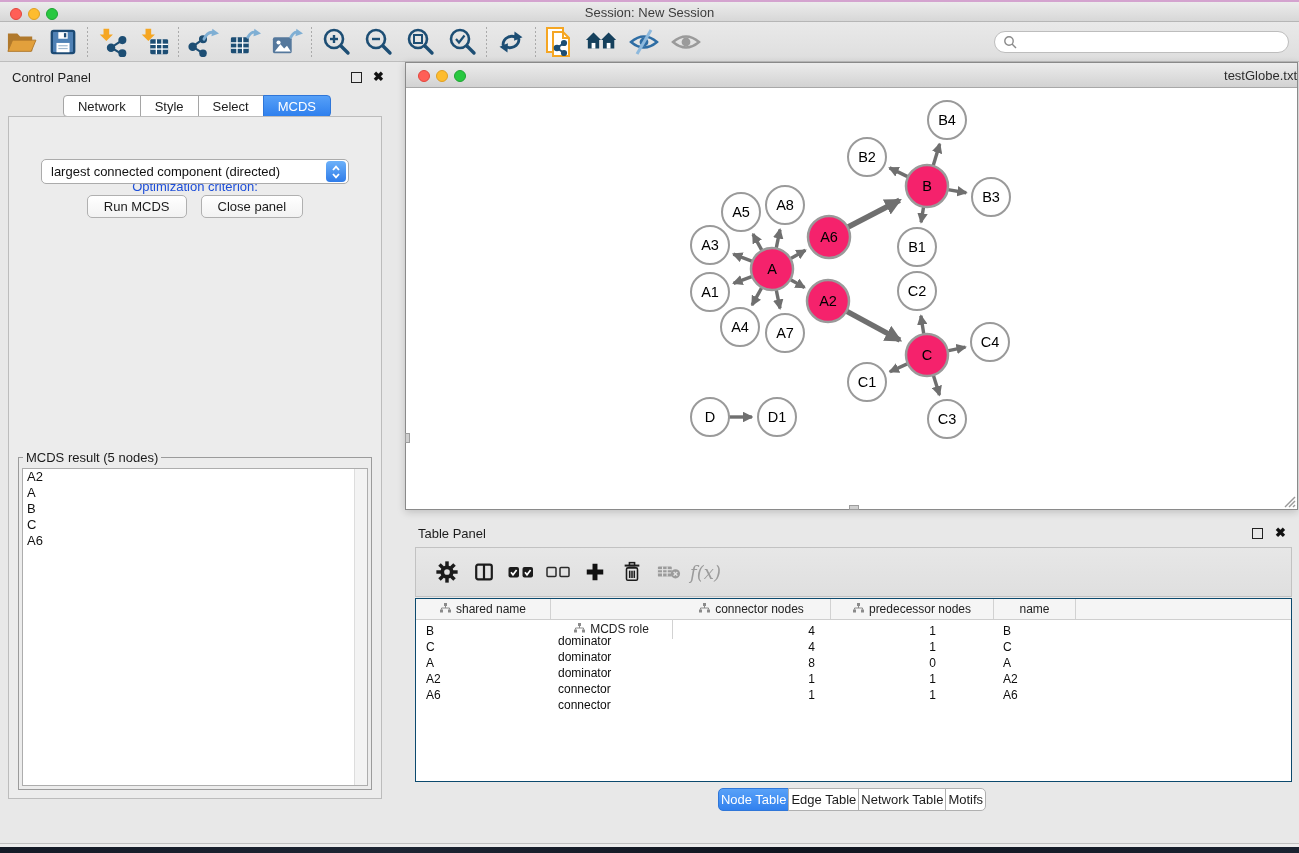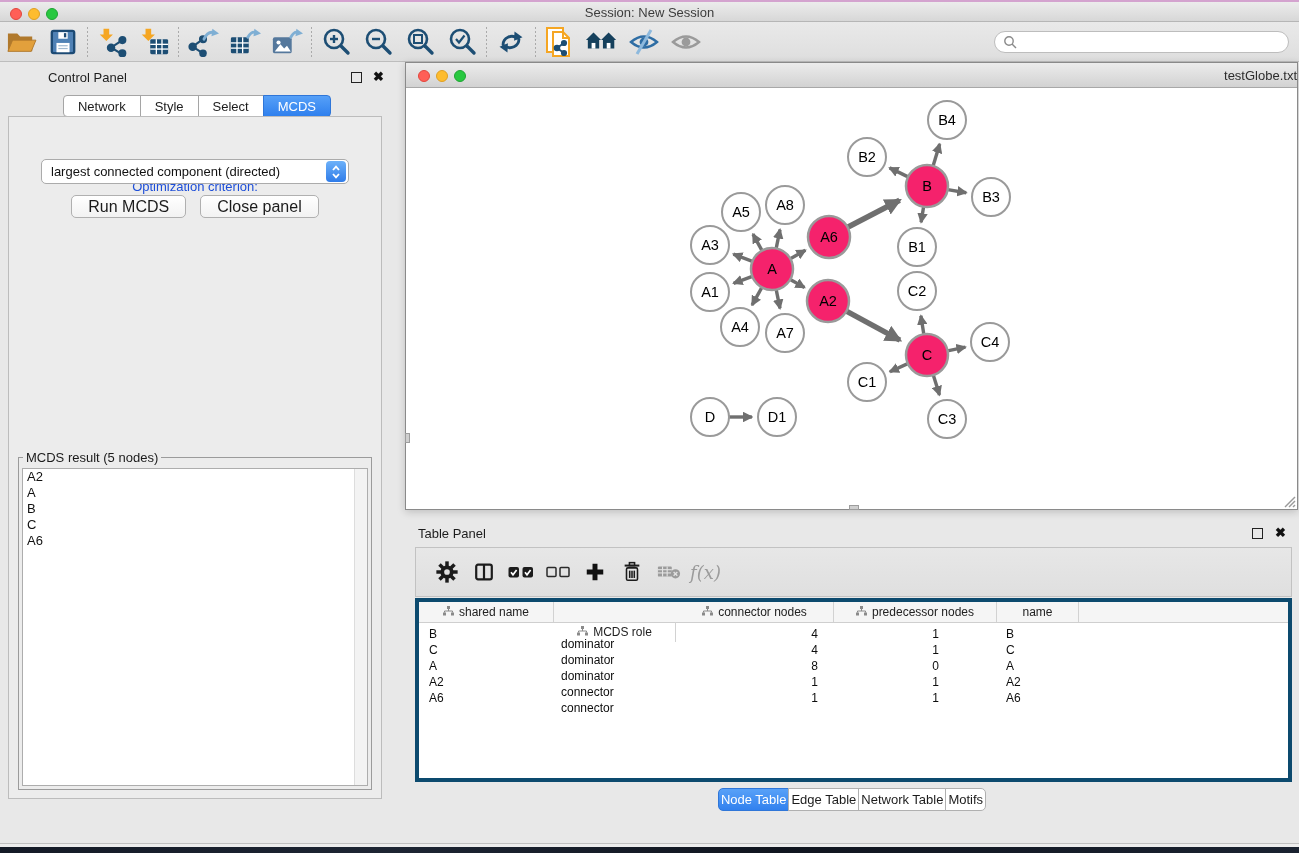--- a/index.html
+++ b/index.html
@@ -27,21 +27,21 @@
   .tsep { width:1px; height:30px; margin:0 3px;
     background-image:repeating-linear-gradient(#aaa 0 2px, transparent 2px 4px); }
   .searchbox { position:absolute; right:10px; top:9px; width:295px; height:22px;
     background:#fff; border:1px solid #bdbdbd; border-radius:12px;
     display:flex; align-items:center; padding-left:8px; }
   .searchbox input { border:none; outline:none; flex:1; font-size:12px; background:transparent;
     font-family:"Liberation Sans", sans-serif; }
 
   
   .control-panel { position:absolute; left:4px; top:62px; width:386px; height:753px; }
-  .cp-title-row { position:absolute; left:8px; top:8px; right:6px; height:18px; font-size:13px; color:#1d1d1d;margin-left:36px; }
+  .cp-title-row { position:absolute; left:8px; top:8px; right:6px; height:18px; font-size:13px; color:#1d1d1d; }
   .panel-float { position:absolute; right:22px; top:2px; width:11px; height:11px;
     border:1.5px solid #222; background:transparent; }
   .panel-close { position:absolute; right:0; top:0; font-size:13px; font-weight:bold; color:#111; line-height:14px; }
   .cp-tabs { position:absolute; left:0; right:0; top:33px; display:flex; justify-content:center; }
   .tab { height:22px; padding:0 14px; background:#fff; border:1px solid #a5a5a5; margin-left:-1px;
     font-size:13px; color:#1c1c1c; display:flex; align-items:center; }
   .tab:first-child { border-radius:4px 0 0 4px; margin-left:0; }
   .tab:last-child { border-radius:0 4px 4px 0; }
   .tab.selected { background:linear-gradient(#56a0f8,#2f80ee); border-color:#2f76d8; color:#fff; }
   .cp-body { position:absolute; left:4px; right:8px; top:54px; bottom:16px;
@@ -49,21 +49,21 @@
   .opt-label { position:absolute; left:0; right:0; top:18px; text-align:center; font-size:13px; color:#1d4ed8;margin-top:44px; }
   .dropdown { position:absolute; left:32px; right:32px; top:42px; height:25px; background:#fff;
     border:1px solid #ababab; border-radius:5px; display:flex; align-items:center; }
   .dropdown .dd-text { flex:1; font-size:13px; color:#111; padding-left:9px; white-space:nowrap; }
   .dd-stepper { width:20px; height:21px; margin-right:2px; border-radius:4px;
     background:linear-gradient(#6db1f9,#2f7ce9); display:flex; flex-direction:column;
     align-items:center; justify-content:center; color:#fff; }
   .dd-stepper svg { display:block; }
   .btn-row { position:absolute; left:0; right:0; top:78px; display:flex; justify-content:center; gap:14px; }
   .btn { height:23px; padding:0 16px; background:linear-gradient(#ffffff,#f2f2f2);
-    border:1px solid #b0b0b0; border-radius:5px; font-size:16px; color:#1b1b1b;
+    border:1px solid #b0b0b0; border-radius:5px; font-size:13px; color:#1b1b1b;
     display:flex; align-items:center; }
   .mcds-fieldset { position:absolute; left:9px; right:9px; top:340px; bottom:8px;
     border:1px solid #9b9b9b; }
   .mcds-legend { position:absolute; left:4px; top:-8px; background:#ececec; padding:0 3px;
     font-size:13px; color:#1b1b1b; }
   .mcds-list { position:absolute; left:3px; right:3px; top:10px; bottom:3px; background:#fff;
     border:1px solid #adadad; overflow:hidden; }
   .mcds-scroll { position:absolute; right:0; top:0; bottom:0; width:13px; background:#f3f3f3;
     border-left:1px solid #ddd; }
   .mcds-item { font-size:13px; color:#111; line-height:16px; padding-left:4px; }
@@ -89,21 +89,21 @@
 
   
   .table-panel { position:absolute; left:405px; top:520px; width:894px; height:295px; }
   .tp-title-row { position:absolute; left:13px; top:6px; right:10px; height:18px; font-size:13px; color:#1d1d1d; }
   .tp-toolbar { position:absolute; left:10px; right:7px; top:27px; height:50px;
     background:linear-gradient(#e7e7e7,#dfdfdf); border:1px solid #c2c2c2;
     display:flex; align-items:center; padding-left:12px; }
   .tp-tool { width:37px; height:36px; display:flex; align-items:center; justify-content:center; }
   .fx { font-family:"DejaVu Serif", serif; font-style:italic; font-size:18px; color:#9b9b9b; }
   .tbl { position:absolute; left:10px; right:7px; top:78px; bottom:33px; background:#fff;
-    border:4px solid #0c4a6e; overflow:hidden; }
+    border:1px solid #0c4a6e; overflow:hidden; }
   .tbl-header { display:flex; height:21px; background:#f5f5f5; border-bottom:1px solid #cfcfcf; }
   .th { display:flex; align-items:center; justify-content:center; gap:5px;
     border-right:1px solid #d2d2d2; font-size:12px; color:#222; height:100%; }
   .tbl-row { display:flex; height:16px; align-items:center; }
   .td { font-size:12px; color:#0d0d0d; height:16px; line-height:16px; white-space:nowrap; }
   .c0 { width:135px; } .c1 { width:122px;margin-top:20px; } .c2 { width:158px; } .c3 { width:163px; }
   .c4 { width:82px; } .c5 { flex:1; }
   .td.c0 { padding-left:10px; } .td.c1 { padding-left:7px; }
   .td.c2 { text-align:right; padding-right:16px; }
   .td.c3 { text-align:right; padding-right:58px; }

